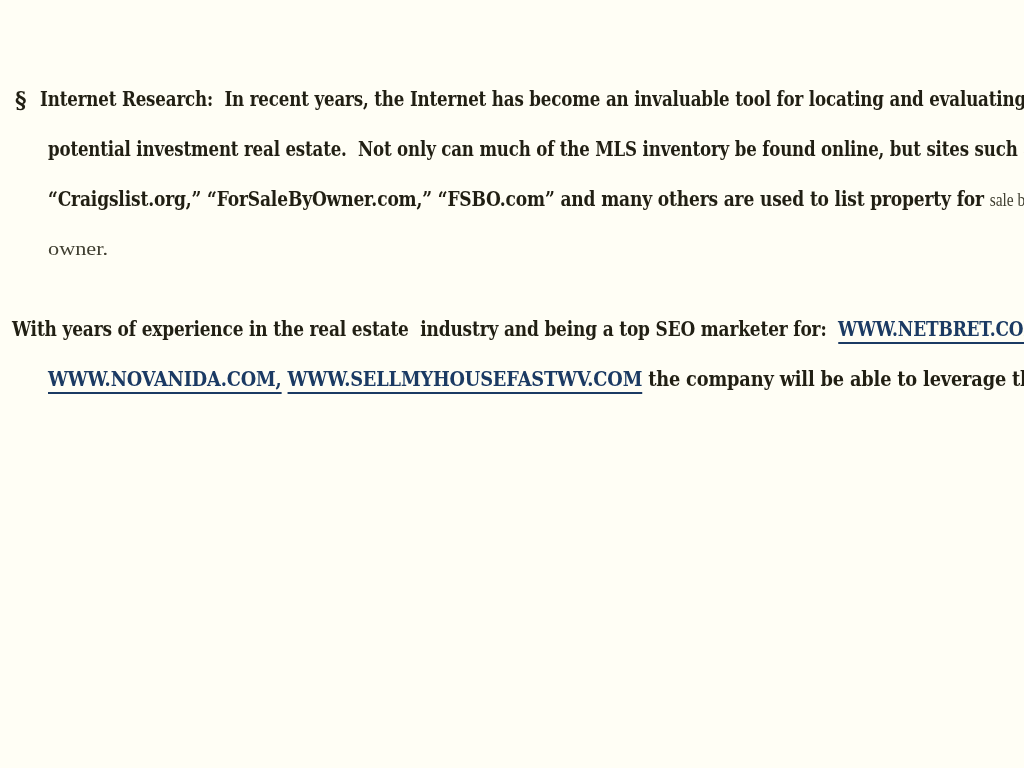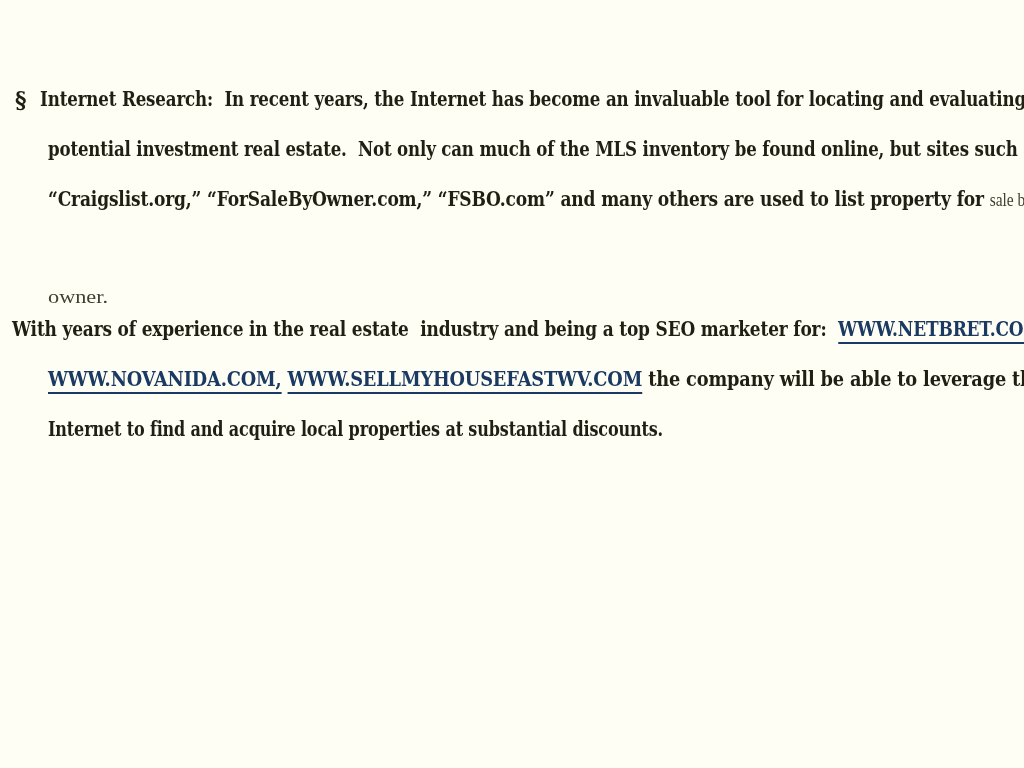--- a/index.html
+++ b/index.html
@@ -44,30 +44,29 @@
     font: 700 21px/26px "DejaVu Serif", serif;
     color: #1b3a63;
     letter-spacing: -0.2px;
     border-bottom: 2px solid #1b3a63;
     padding-bottom: 1px;
     cursor: pointer;
   }
   .l1 { left: 40px;  top: 86px;  }
   .l2 { left: 48px;  top: 136px; }
   .l3 { left: 48px;  top: 186px; }
-  .l4 { left: 48px;  top: 236px; margin-top: 48px; }
+  .l4 { left: 48px;  top: 236px; }
   .l5 { left: 12px;  top: 316px; }
   .l6 { left: 48px;  top: 366px; }
   .l7 { left: 48px;  top: 416px; }
 </style>
 </head>
 <body>
 
 <div class="doc">
   <span class="bullet">§</span>
   <div class="line l1"><span class="fit" style="transform: scaleX(0.794891);"><span class="r-bold">Internet Research:</span><span class="r-bold">  In recent years, the Internet has become an invaluable tool for locating and evaluating</span></span></div>
   <div class="line l2"><span class="fit" style="transform: scaleX(0.791636);"><span class="r-bold">potential investment real estate.  Not only can much of the MLS inventory be found online, but sites such as</span></span></div>
   <div class="line l3"><span class="fit" style="transform: scaleX(0.813105);"><span class="r-bold">“Craigslist.org,” “ForSaleByOwner.com,” “FSBO.com” and many others are used to list property for </span><span class="r-light">sale by</span></span></div>
   <div class="line l4"><span class="fit" style="transform: scaleX(1.17216);"><span class="r-light">owner.</span></span></div>
   <div class="line l5"><span class="fit" style="transform: scaleX(0.808467);"><span class="r-bold">With years of experience in the real estate  industry and being a top SEO marketer for:  </span><span class="r-link">WWW.NETBRET.COM</span></span></div>
   <div class="line l6"><span class="fit" style="transform: scaleX(0.846489);"><span class="r-link">WWW.NOVANIDA.COM,</span><span class="r-bold"> </span><span class="r-link">WWW.SELLMYHOUSEFASTWV.COM</span><span class="r-bold"> the company will be able to leverage the</span></span></div>
-  <div class="line l7"><span class="fit" style="transform: scaleX(0.763412);"><span class="r-bold">Internet to find and acquire local properties at substantial discounts.</span></span></div>
 </div>
 
 </body></html>

